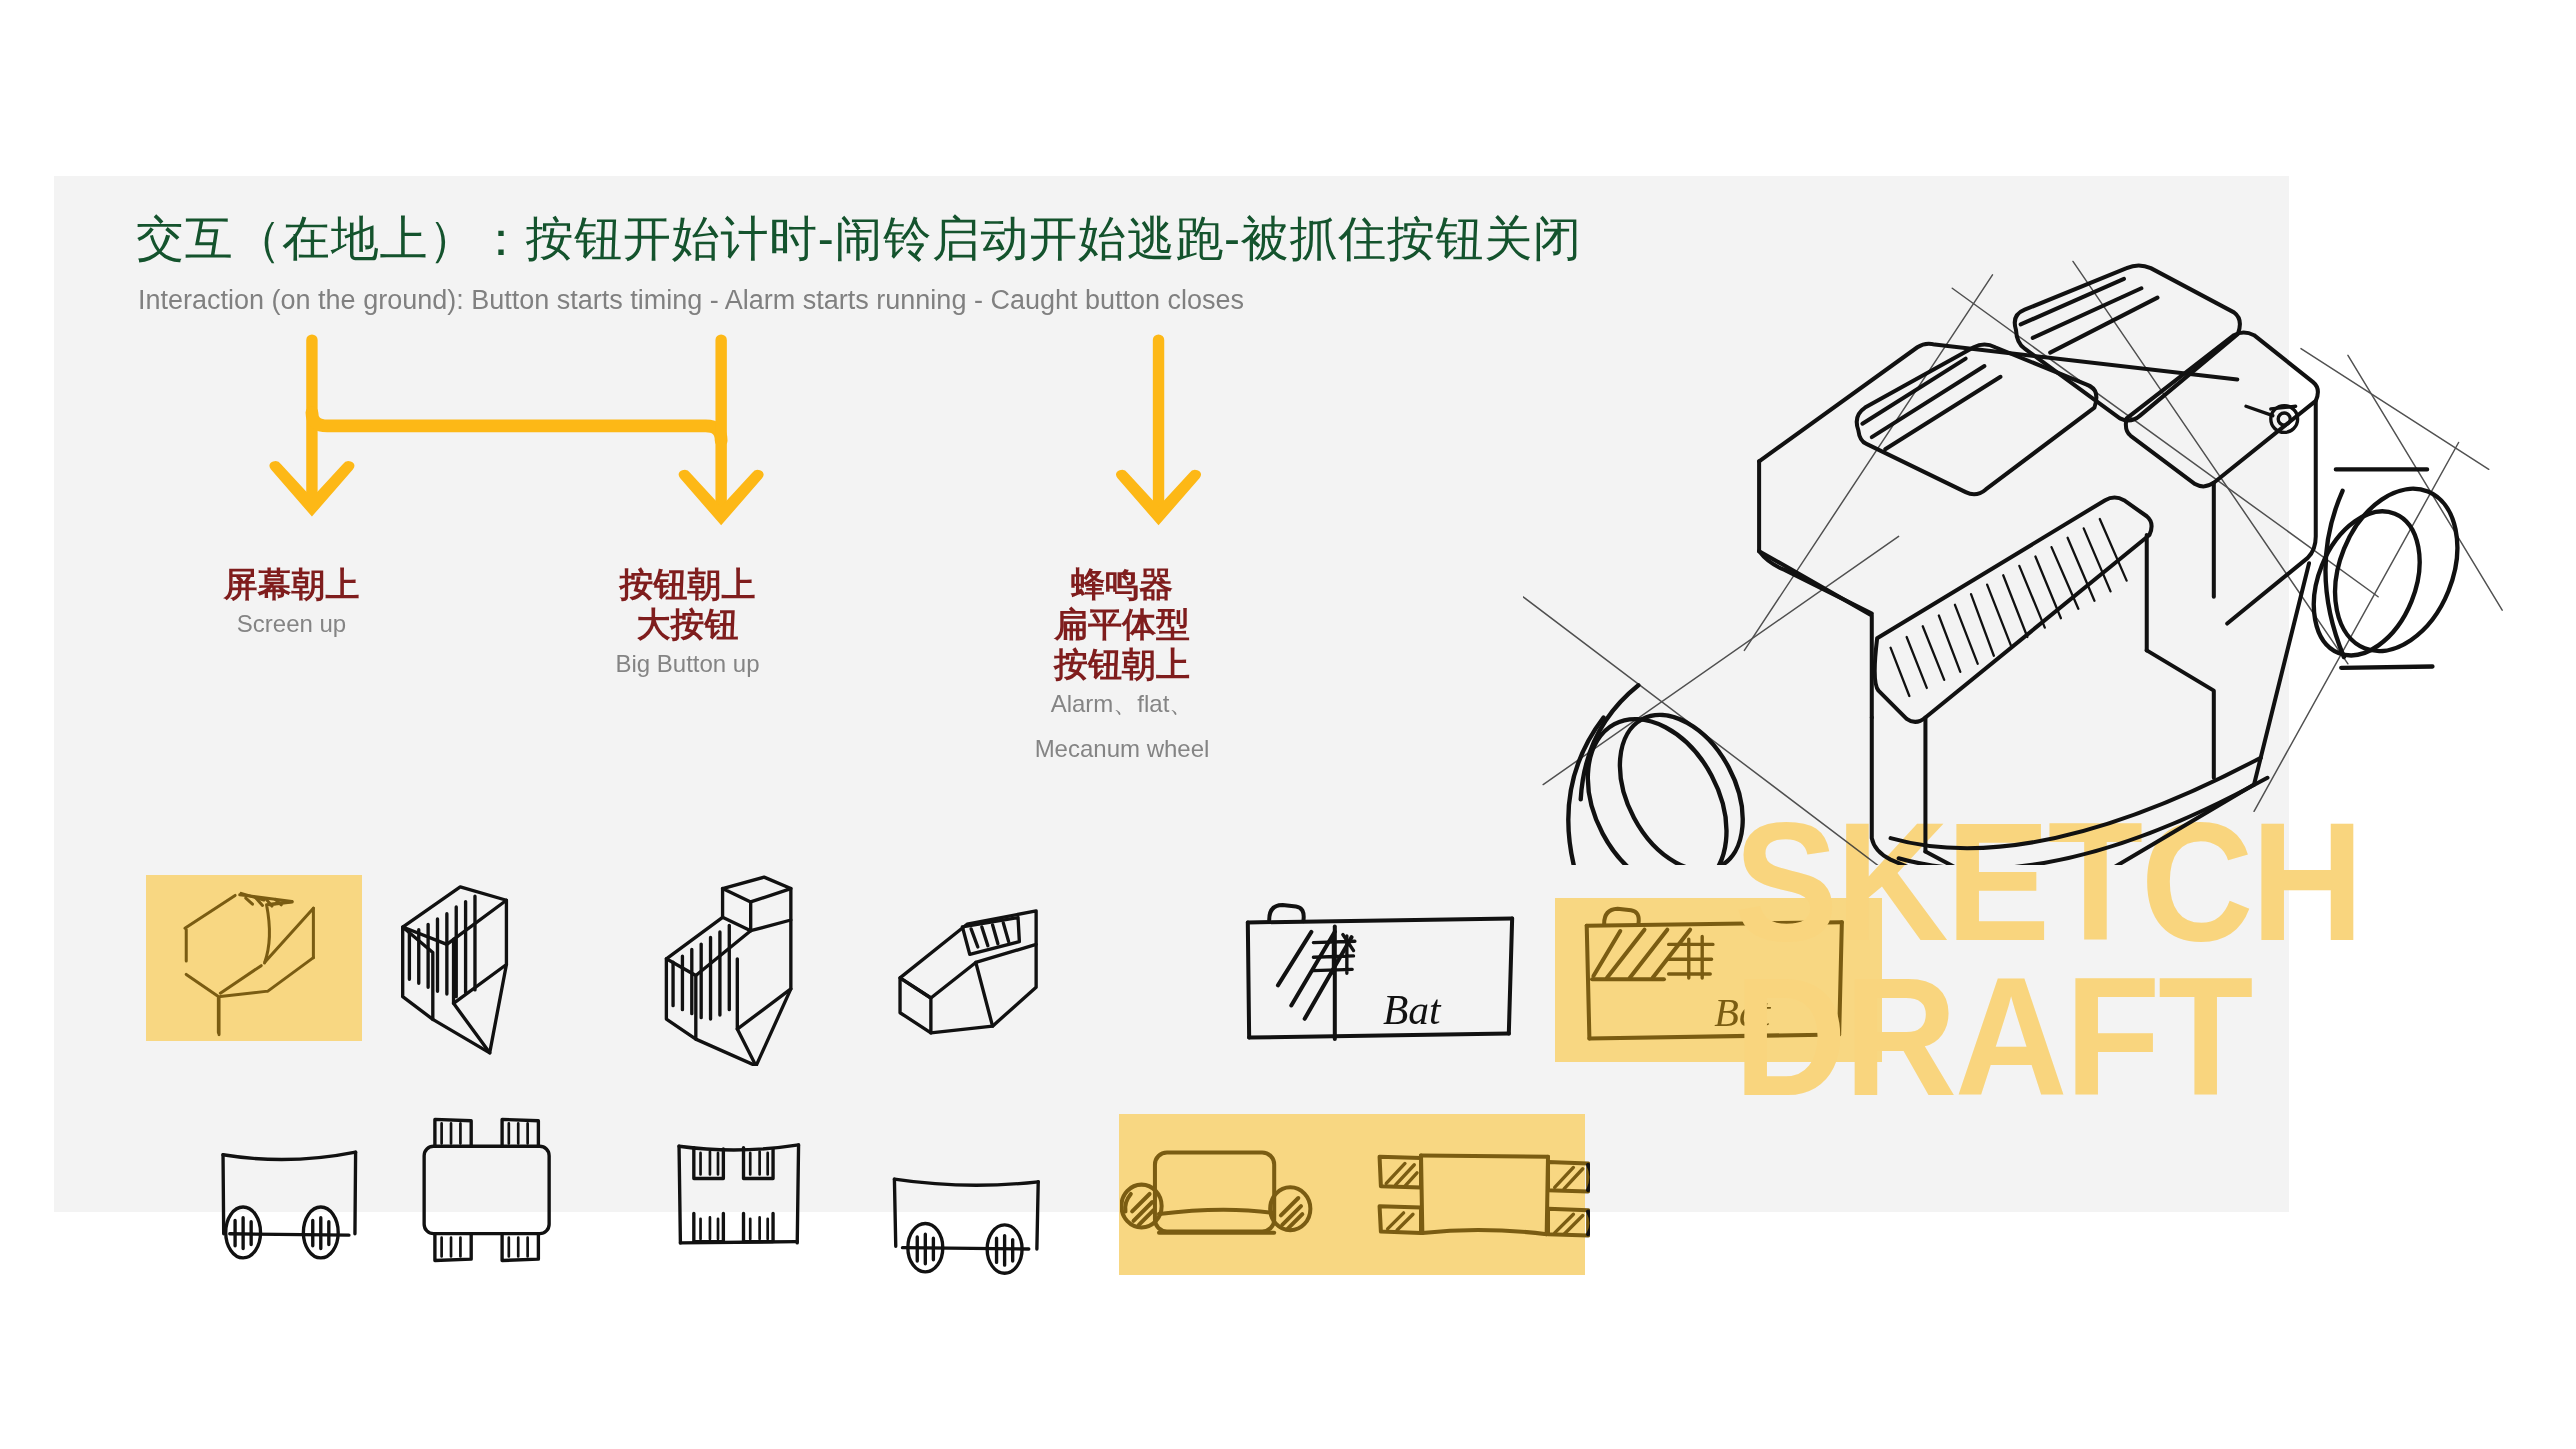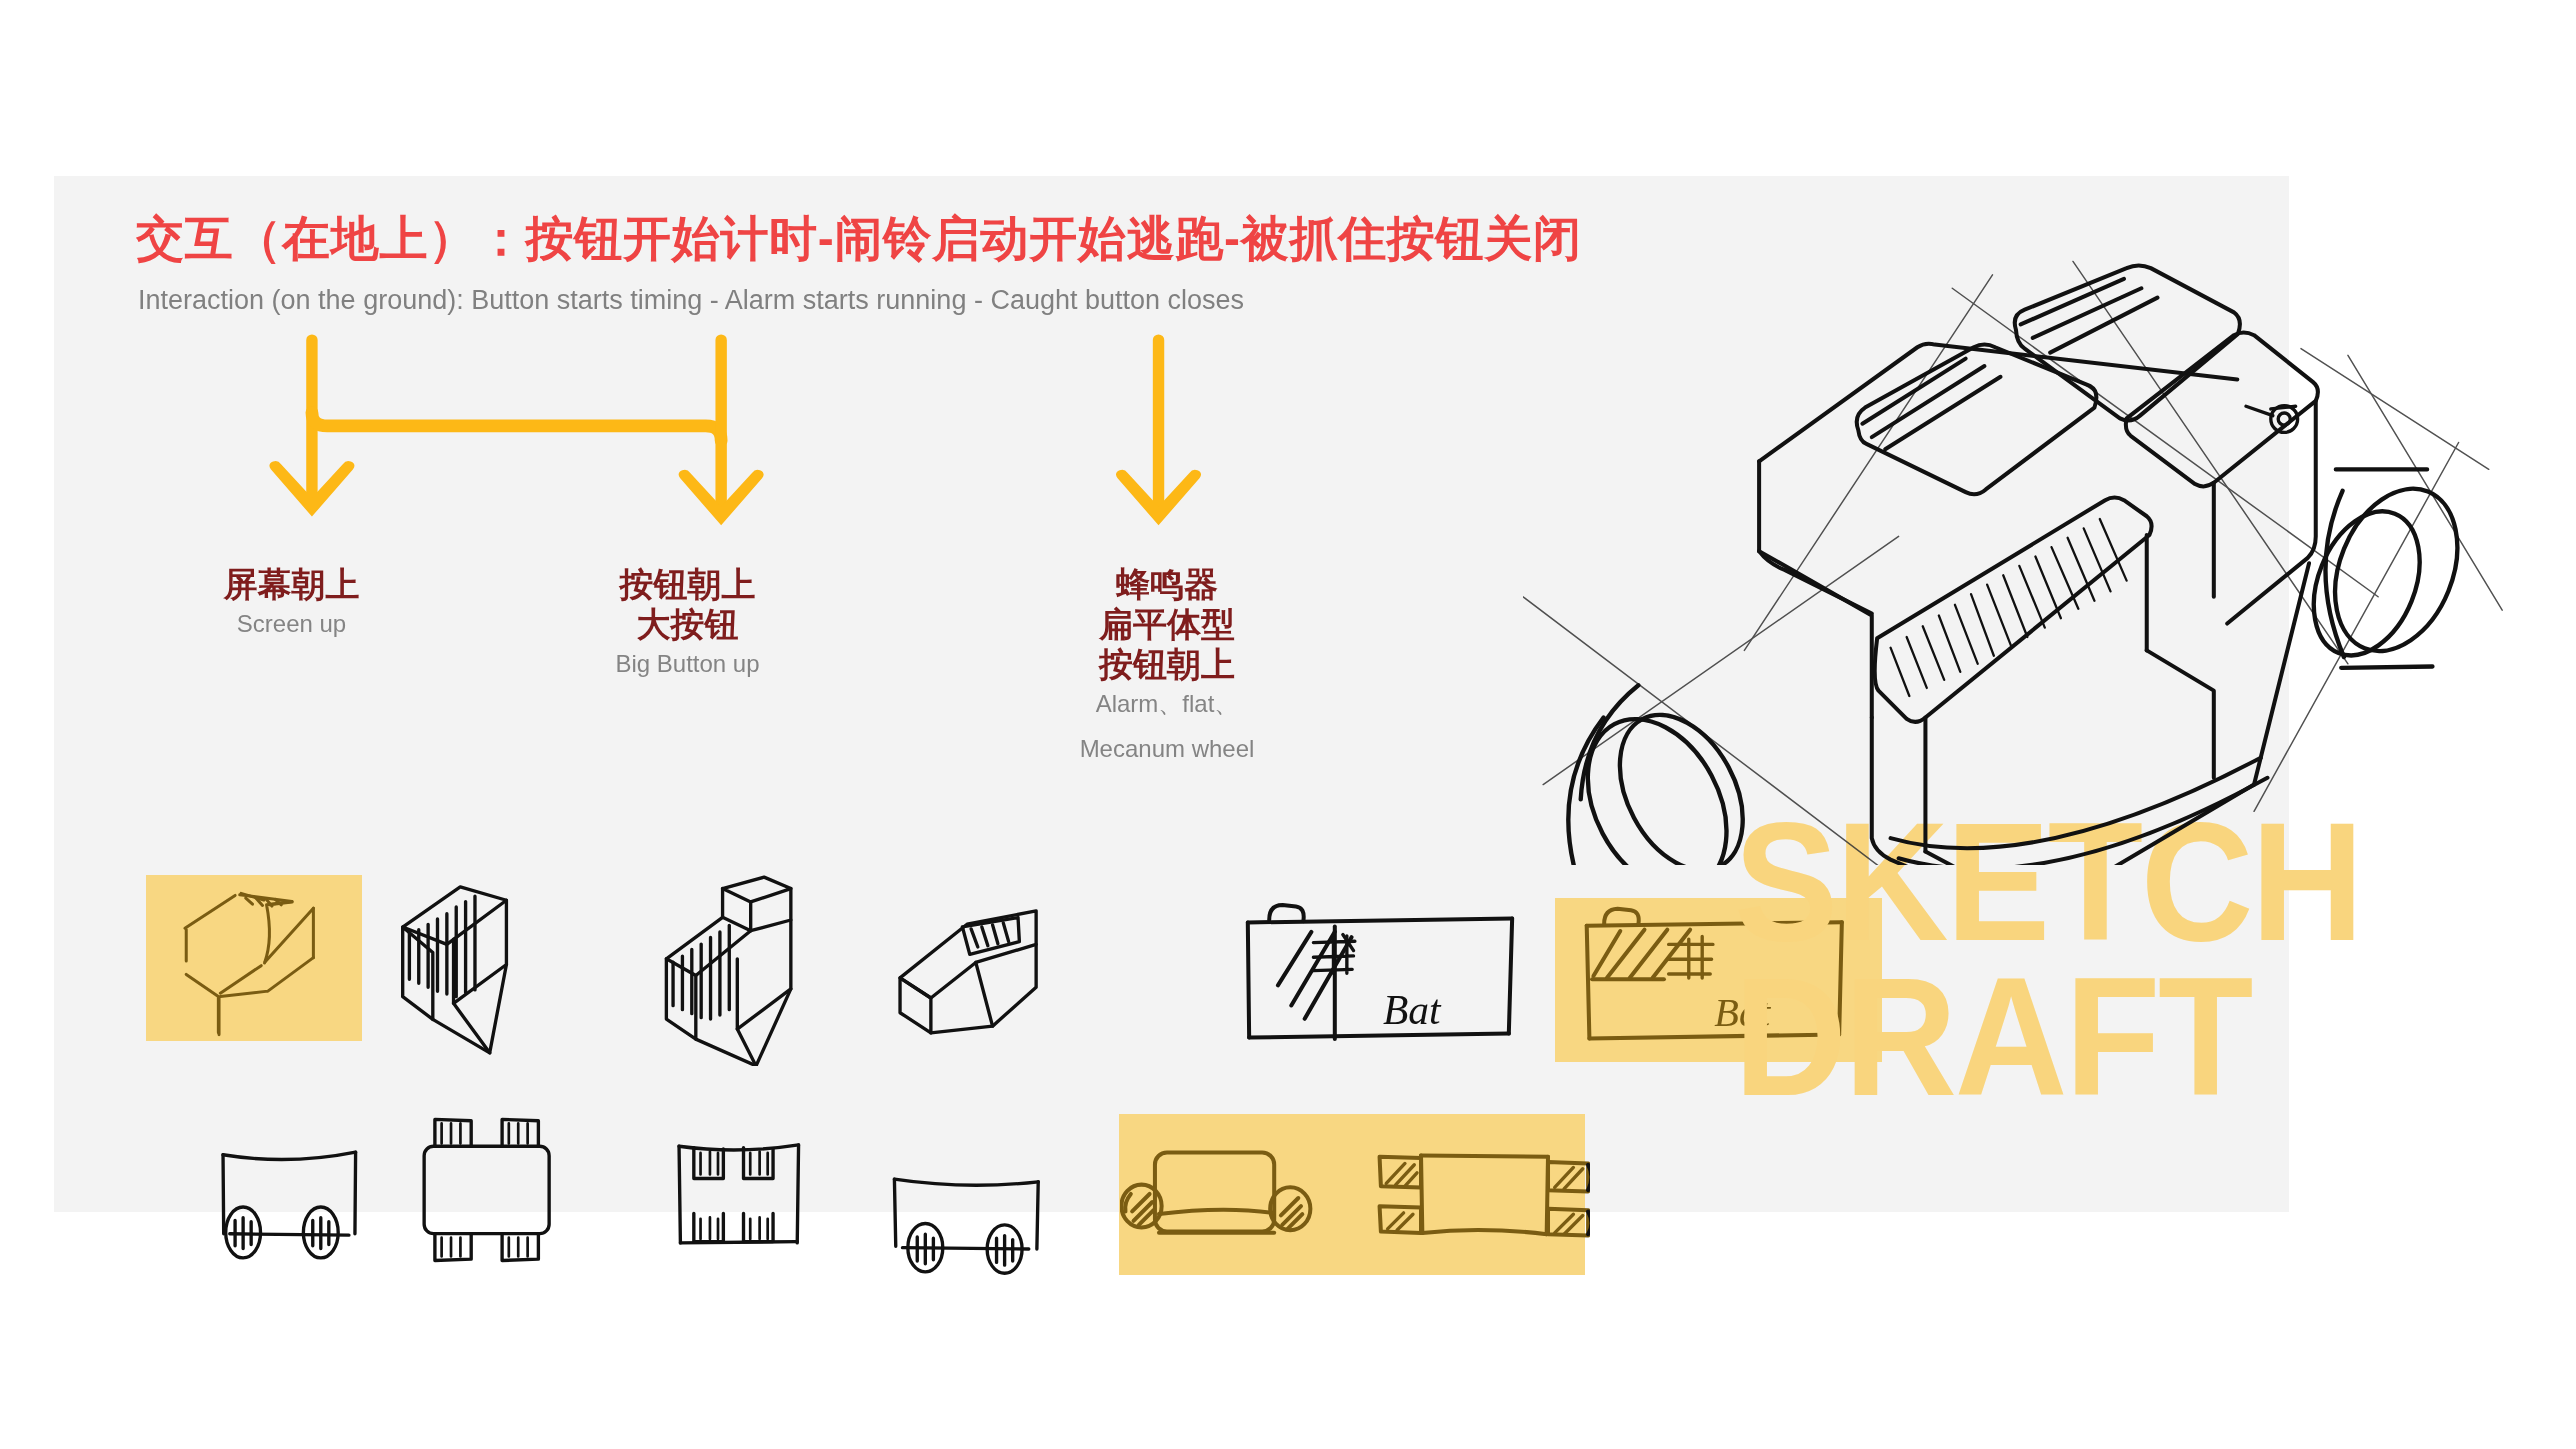--- a/index.html
+++ b/index.html
@@ -4,35 +4,35 @@
 <style>
   html,body{margin:0;padding:0;background:#ffffff;}
   body{width:2576px;height:1449px;position:relative;overflow:hidden;
        font-family:"Liberation Sans","DejaVu Sans",sans-serif;}
 
   
   #panel{position:absolute;left:54px;top:176px;width:2235px;height:1036px;
          background:#f3f3f3;}
 
   
-  #title-cn{position:absolute;left:136px;top:213px;font-size:48px;font-weight:bold;
-            color:#ef4444;letter-spacing:0.7px;white-space:nowrap;line-height:1.1;}
+  #title-cn{position:absolute;left:136px;top:213px;font-size:48px;font-weight:normal;
+            color:#14532d;letter-spacing:0.7px;white-space:nowrap;line-height:1.1;}
   #title-en{position:absolute;left:138px;top:284px;font-size:27px;color:#808080;
             white-space:nowrap;line-height:1.2;}
 
   
   #arrows{position:absolute;left:0;top:0;width:2576px;height:1449px;pointer-events:none;}
 
   
   .branch{position:absolute;text-align:center;}
   .branch .cn{font-size:34px;font-weight:bold;color:#7f1d1d;line-height:1.18;white-space:nowrap;}
   .branch .en{font-size:24px;color:#848484;line-height:1.2;margin-top:5.4px;white-space:nowrap;}
   #branch-1{left:201px;top:564px;width:181px;}
   #branch-2{left:597px;top:564px;width:181px;}
-  #branch-3{left:1033px;top:564px;width:268px;}
+  #branch-3{left:988px;top:564px;width:268px;}
 
   
   .hl{position:absolute;background:#f8d782;}
   #hl-box1{left:146px;top:875px;width:216px;height:166px;}
   #hl-bat2{left:1555px;top:898px;width:327px;height:164px;}
   #hl-cars{left:1119px;top:1114px;width:466px;height:161px;}
 
   
   .thumb{position:absolute;}
 

